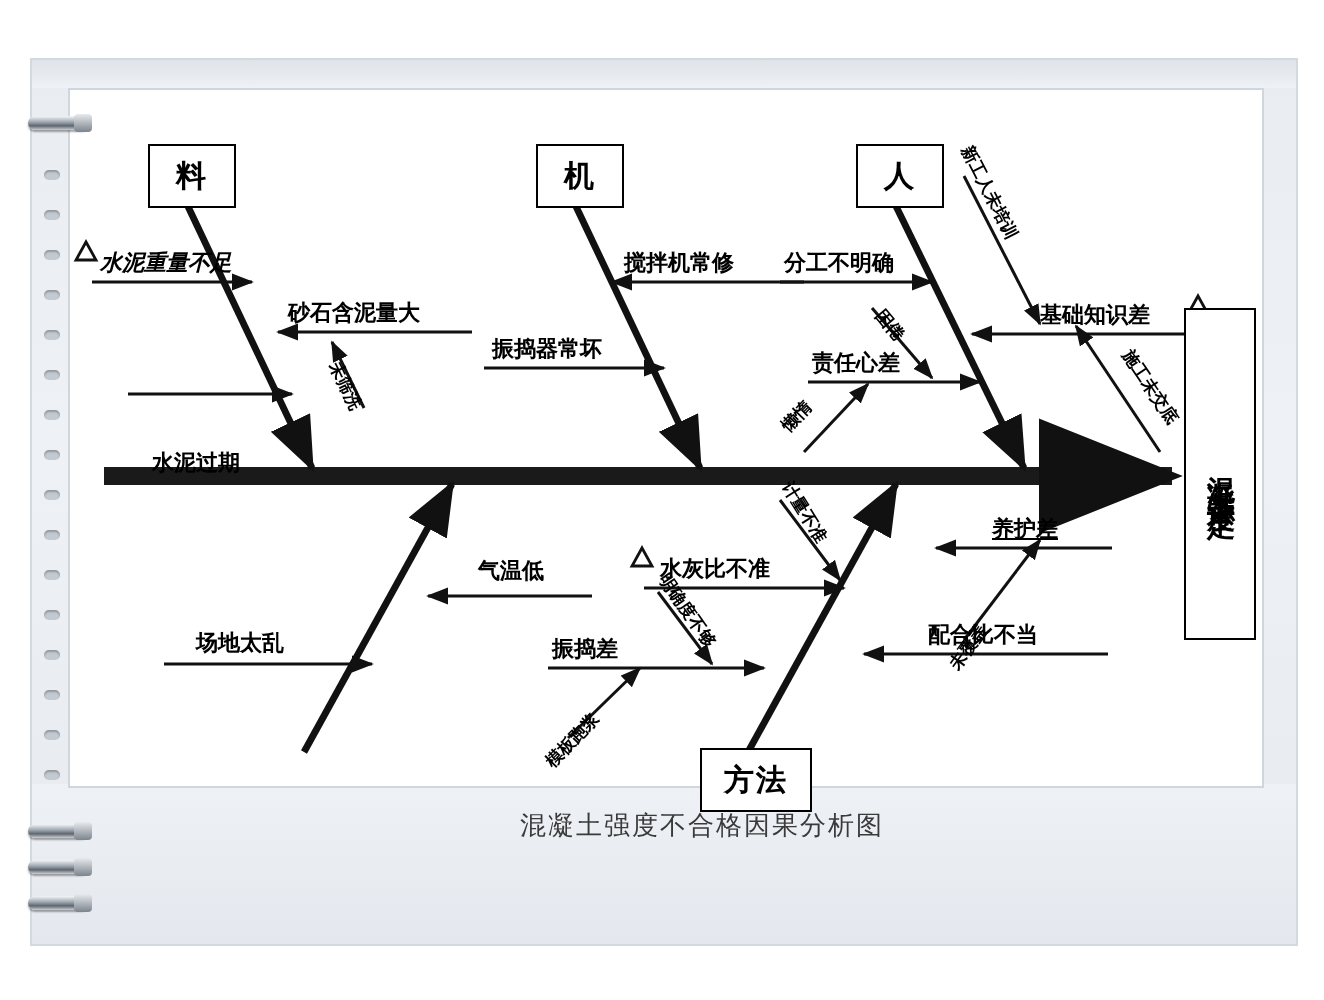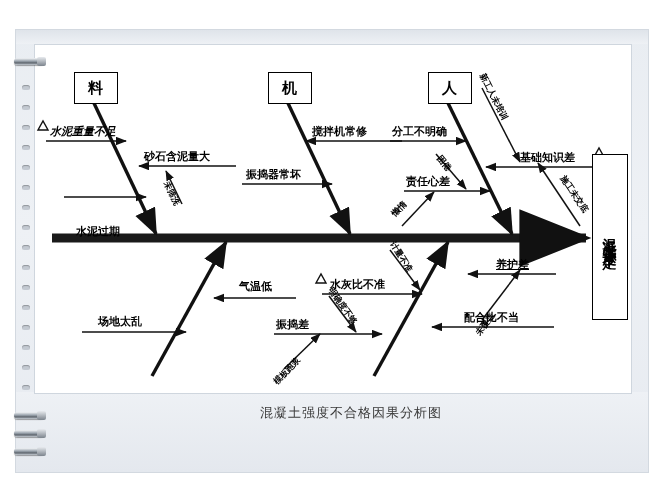--- a/index.html
+++ b/index.html
@@ -184,20 +184,21 @@
       <line x1="448" y1="276" x2="486" y2="226" stroke="#111" stroke-width="1.5" marker-end="url(#ahs)"></line>
 
       <path d="M4,86 L14,86 L9,77 z" fill="none" stroke="#111" stroke-width="1.4"></path>
       <path d="M282,239 L292,239 L287,230 z" fill="none" stroke="#111" stroke-width="1.4"></path>
       <path d="M560,113 L570,113 L565,104 z" fill="none" stroke="#111" stroke-width="1.4"></path>
     </svg>
 
     <div class="cat-box" style="left:40px;top:28px;width:42px;height:30px;">料</div>
     <div class="cat-box" style="left:234px;top:28px;width:42px;height:30px;">机</div>
     <div class="cat-box" style="left:394px;top:28px;width:42px;height:30px;">人</div>
+    <div class="cat-box" style="left:316px;top:330px;width:54px;height:30px;">方法</div>
 
     <div class="effect-box" style="left:558px;top:110px;height:164px;">混凝土强度不足</div>
 
     <div class="lbl lbl-m" style="left:16px;top:82px;font-style:italic;">水泥重量不足</div>
     <div class="lbl lbl-m" style="left:110px;top:107px;">砂石含泥量大</div>
     <div class="lbl lbl-m" style="left:42px;top:138px;margin-top:44px;">水泥过期</div>
     <div class="lbl lbl-s" style="left:136px;top:136px;transform:rotate(64deg);transform-origin:left top;">未筛洗</div>
 
     <div class="lbl lbl-m" style="left:278px;top:82px;">搅拌机常修</div>
     <div class="lbl lbl-m" style="left:212px;top:125px;">振捣器常坏</div>

